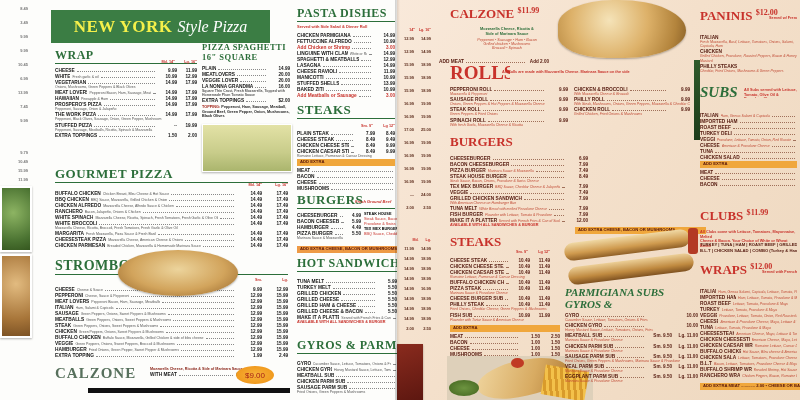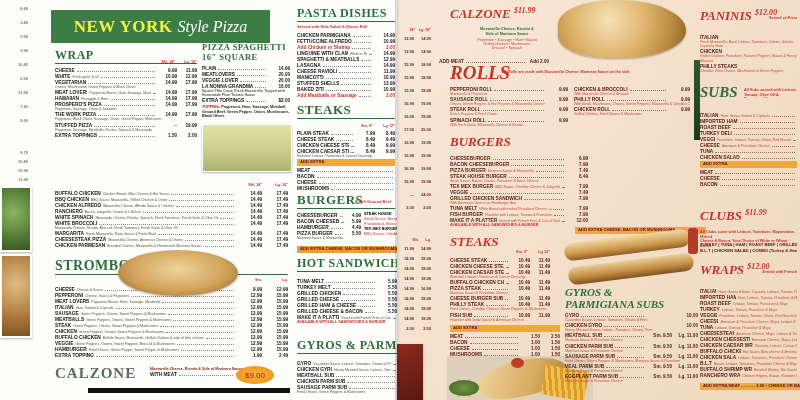--- a/index.html
+++ b/index.html
@@ -1,21 +1,21 @@
 <!DOCTYPE html>
 <html><head>
 <meta charset="utf-8">
 <style>
   html,body{margin:0;padding:0;background:#222}
   #canvas{position:relative;width:800px;height:400px;overflow:hidden;background:#fdfdfb;
     font-family:"Liberation Sans",sans-serif;}
   .sec{position:absolute}
   
   .h-green{font-family:"Liberation Serif",serif;font-weight:bold;color:#2c6e3a;letter-spacing:.5px;white-space:nowrap;overflow:hidden}
-  .h-red{font-family:"Liberation Serif",serif;font-weight:bold;font-style:italic;color:#c8322b;white-space:nowrap;overflow:hidden}
+  .h-red{font-family:"Liberation Serif",serif;font-weight:bold;color:#c8322b;white-space:nowrap;overflow:hidden}
   .h-green-it{font-family:"Liberation Serif",serif;font-weight:bold;font-style:italic;color:#2c6e3a;white-space:nowrap}
   .rule{border-bottom:1.5px solid #2c6e3a}
   .sup{font-size:62%;vertical-align:super}
   
   .list{position:absolute}
   .mrow{display:flex;align-items:flex-end;height:6px;font-size:4.8px;font-weight:bold;color:#151515;white-space:nowrap;overflow:hidden}
   .nm{flex-shrink:1;overflow:hidden}
   .di{font-size:3.5px;font-weight:normal;color:#555;margin-left:2px;overflow:hidden;flex-shrink:2}
   .ld{flex:1;min-width:2px;border-bottom:1px dotted #898989;margin:0 2px 1px 2px;height:4px}
   .pc{text-align:right;flex:none;font-size:4.6px}
@@ -179,20 +179,21 @@
             <span class="pc" style="width: 22px;">$2.00</span>
           </div>
         </div>
       <div style="font-family:'Liberation Sans',sans-serif;letter-spacing:0;font-size:3.8px;line-height:4.4px;color:#222;margin-top:2px;white-space:normal">
         <span style="color:#a02015">TOPPING:</span>
         <span>Pepperoni, Ham, Sausage, Meatball, Ground Beef, Green Pepper, Onion, Mushrooms, Black Olives</span>
       </div>
     </div>
     <div class="photo" style="left:202px;top:124px;width:88px;height:46px;border:1px solid #fff;background:linear-gradient(#e3e2a6,#c8cc8a 60%,#aab56d),repeating-linear-gradient(90deg,rgba(150,90,40,.3) 0 2px,transparent 2px 14px)"></div>
 
+    <div class="sec h-green rule" style="left:55px;top:166px;width:233px;font-size:13px">GOURMET PIZZA</div>
     <div class="colhead" style="left:55px;top:183px;width:233px">
       <span class="ch" style="width:26px">Md. 14"</span>
       <span class="ch" style="width:26px">Lg. 16"</span>
     </div>
     <div class="list" style="left:55px;top:190px;width:233px">
         <div class="mrow ">
           <span class="nm">BUFFALO CHICKEN</span>
           <span class="di">Chicken Breast, Bleu Cheese &amp; Hot Sauce</span>
           <span class="ld"></span>
           <span class="pc" style="width: 26px;">14.49</span>
@@ -909,22 +910,22 @@
       <div style="position:absolute;right:0;top:0;width:10px;height:26px;background:#b33a24;border-radius:3px"></div>
     </div>
     <div class="sec" style="left:50px;top:356px;width:146px;height:44px;overflow:hidden;background:#ded0ba">
       <div style="position:absolute;left:30px;top:4px;width:92px;height:36px;border-radius:45% 55% 40% 50%;transform:rotate(-14deg);background:linear-gradient(120deg,#f0d6a0,#d8ab62 60%,#b07c35)"></div>
       <div style="position:absolute;left:2px;top:24px;width:30px;height:16px;border-radius:50%;background:radial-gradient(#6d9440,#42641f)"></div>
       <div style="position:absolute;left:96px;top:12px;width:44px;height:30px;transform:rotate(10deg);background:repeating-linear-gradient(75deg,#f3c14a 0 3px,#d99b2b 3px 6px)"></div>
       <div style="position:absolute;left:64px;top:2px;width:13px;height:10px;border-radius:50%;background:#c03a24"></div>
     </div>
 
     <div class="sec h-green-it" style="left:168px;top:286px;width:135px;font-size:11px;line-height:12px">
+      <div>PARMIGIANA SUBS</div>
       <div>GYROS &amp;</div>
-      <div>PARMIGIANA SUBS</div>
     </div>
     <div class="list" style="left:168px;top:312px;width:133px">
         <div class="mrow ">
           <span class="nm">GYRO</span>
           <span class="ld"></span>
           <span class="pc" style="width: 26px;"></span>
           <span class="pc" style="width: 26px;">10.00</span>
         </div>
         <div class="sd">Cucumber Sauce, Lettuce, Tomatoes, Onions &amp; Fries</div>
         <div class="mrow ">

